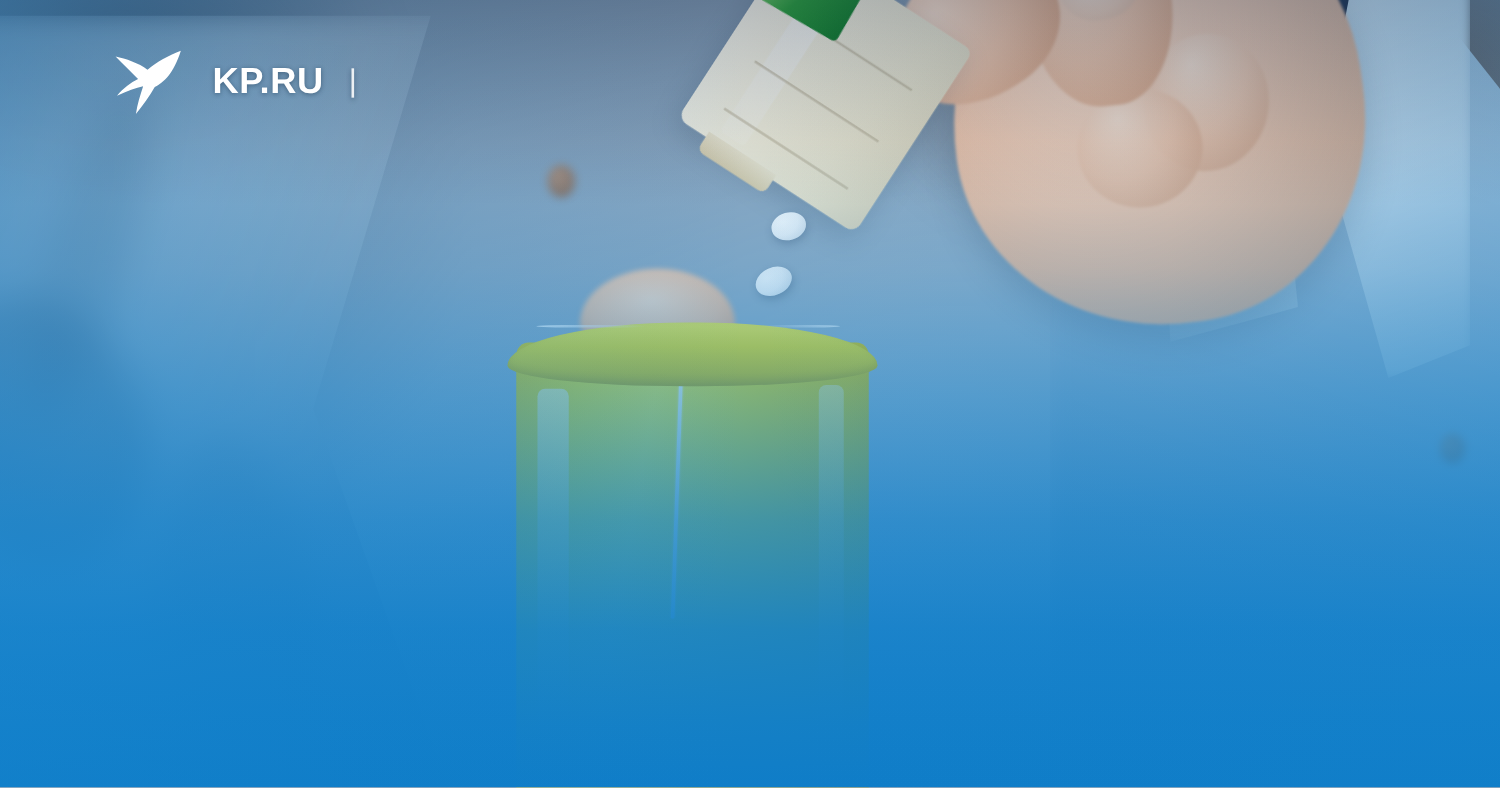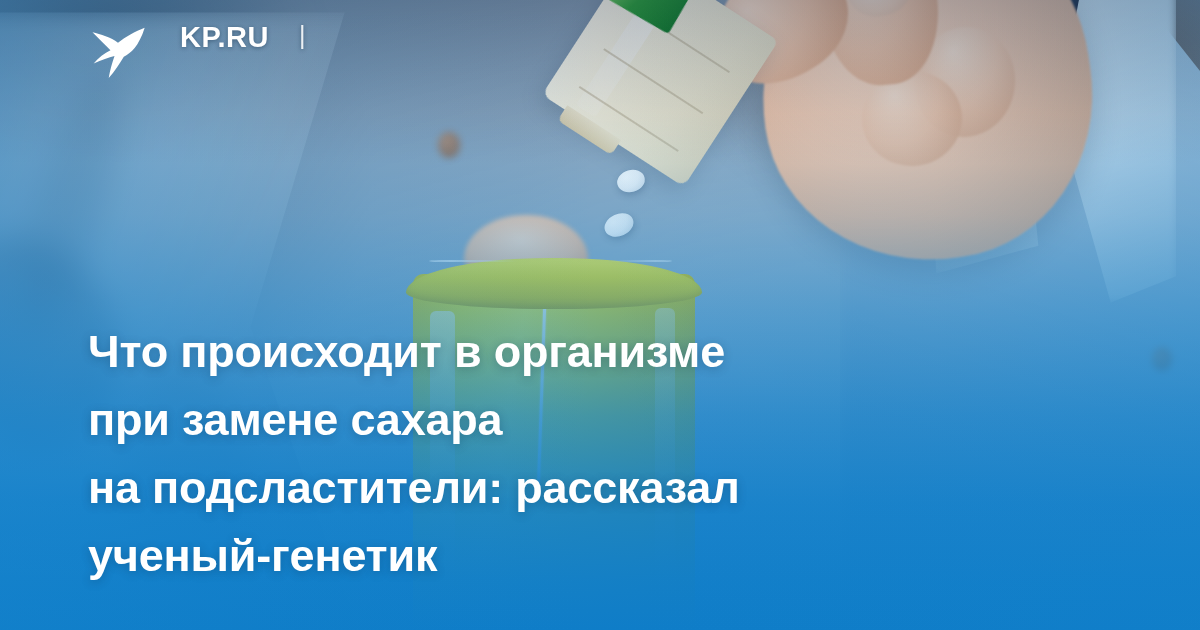--- a/index.html
+++ b/index.html
@@ -265,22 +265,22 @@
       rgba(22,133,206,0.06) 78%,
       rgba(22,133,206,0.20) 100%);
   }
   .overlay-top{
     position:absolute;left:0;top:0;right:0;height:26%;
     background:linear-gradient(180deg, rgba(20,40,70,.30) 0%, rgba(20,40,70,0) 100%);
   }
 
   
   .brandbar{
-    position:absolute;left:88px;top:23px;
-    display:flex;gap:10px;
+    position:absolute;left:88px;top:36px;
+    display:flex;align-items:center;gap:0;
     z-index:6;
   }
   .logo-bird{width:60px;height:58px;display:block;margin-right:22px;flex:0 0 auto;}
   .brand-name{
     color:#ffffff;font-size:29px;font-weight:700;letter-spacing:.5px;
     line-height:1;white-space:nowrap;
     text-shadow:0 1px 4px rgba(10,35,60,.45);
   }
   .brand-sep{
     color:rgba(255,255,255,.88);font-size:25px;font-weight:400;
@@ -382,20 +382,14 @@
   </div>
 
   <div class="brandbar">
     <svg class="logo-bird" viewBox="0 0 100 100" aria-hidden="true">
       <path fill="#ffffff" d="M96 8 C80 14 62 24 50 34 C38 25 20 19 6 16 C16 26 28 38 37 47 C27 52 16 60 8 70 C22 64 34 59 44 57 C40 69 36 82 34 95 C44 83 53 70 60 58 C72 52 86 40 96 8 Z"></path>
     </svg>
     <span class="brand-name">KP.RU</span>
     <span class="brand-sep">|</span>
   </div>
 
-  <h1 class="headline">
-    <span class="hl-line">Что происходит в организме</span>
-    <span class="hl-line">при замене сахара</span>
-    <span class="hl-line">на подсластители: рассказал</span>
-    <span class="hl-line">ученый-генетик</span>
-  </h1>
 
 </div>
 
 </body></html>

